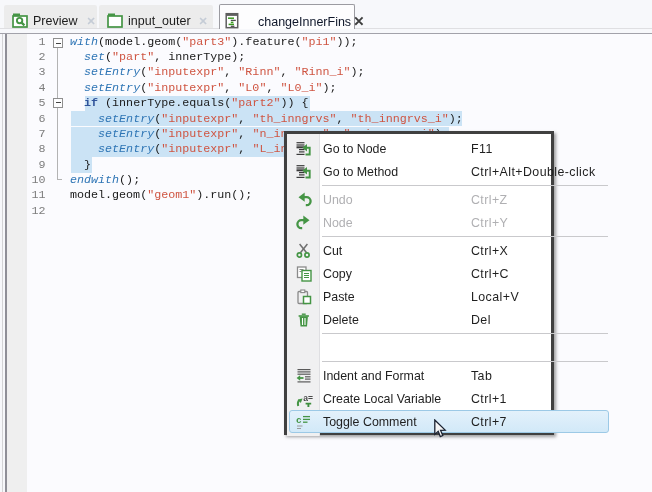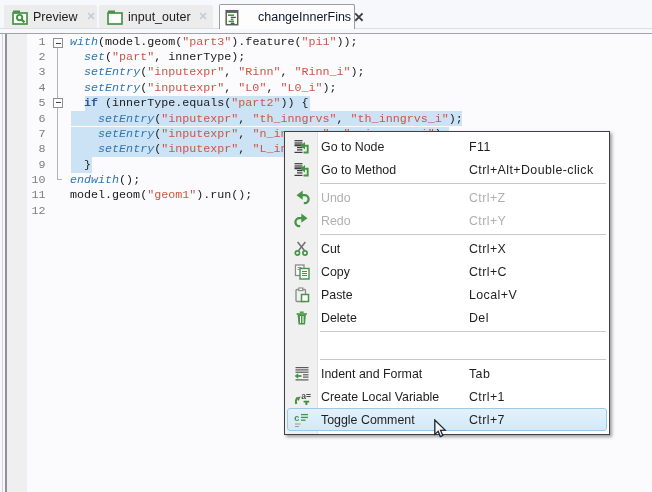--- a/index.html
+++ b/index.html
@@ -1,18 +1,18 @@
 <!DOCTYPE html>
 <html><head><meta charset="utf-8"><style>
 *{margin:0;padding:0;box-sizing:border-box}
 html,body{width:652px;height:492px;overflow:hidden}
 body{position:relative;background:#f7f8fb;font-family:"Liberation Sans",sans-serif}
 .abs{position:absolute}
 
-.tab{position:absolute;top:5px;height:23px;background:#ececec;border-radius:2px 2px 0 0;display:flex;align-items:center;font-size:12.5px;color:#1c1c1c}
+.tab{position:absolute;top:5px;height:23px;background:#ececec;border-radius:2px 2px 0 0;display:flex;align-items:flex-end;font-size:12.5px;color:#1c1c1c}
 .tab svg{flex:none}
 .tclose{color:#c5ccd6;font-size:11px;font-weight:bold}
 .line-light{position:absolute;top:28px;left:0;width:652px;height:1px;background:#dfdfe2}
 .line-dark{position:absolute;top:32.6px;left:0;width:652px;height:1.3px;background:#a2a2aa;z-index:2}
 .tab.active{top:4px;height:25px;background:#fdfdfe;border:1px solid #9b9ba1;border-bottom:none;z-index:3}
 
 .vl1{position:absolute;left:2px;top:33px;width:1px;height:459px;background:#d4d4d6}
 .vl2{position:absolute;left:5px;top:33px;width:2px;height:459px;background:#8f8f97}
 .gutter{position:absolute;left:7px;top:33px;width:20px;height:459px;background:#efefef}
 .codebg{position:absolute;left:27px;top:33px;width:625px;height:459px;background:#fbfbfe}
@@ -20,21 +20,21 @@
 .lnums{position:absolute;left:27px;top:34.8px;width:18.5px;text-align:right;color:#7e7e7e}
 .code{position:absolute;left:70px;top:34.8px;color:#1a1a1a}
 .k{font-style:italic;color:#2e75b5}
 .kw{font-weight:bold;color:#31549b}
 .s{color:#cf5542}
 .sel{position:absolute;background:#cbe3f5}
 .foldline{position:absolute;left:57px;width:1px;background:#b3b3b3}
 .foldbox{position:absolute;left:53px;width:10px;height:10px;background:#fdfdfe;border:1px solid #8f8f8f}
 .foldbox:after{content:"";position:absolute;left:1.5px;top:3.5px;width:5px;height:1px;background:#444}
 
-.menu{position:absolute;left:284px;top:131px;width:326px;height:304px;background:#fff;border:1px solid #404040;box-shadow:2px 2px 3px rgba(70,70,70,.5);z-index:5}
+.menu{position:absolute;left:284px;top:131px;width:270px;height:304px;background:#fff;border:3px solid #404040;box-shadow:2px 2px 3px rgba(70,70,70,.5);z-index:5}
 .mgutter{position:absolute;left:0;top:0;width:33px;height:302px;background:#f0f0f1;border-right:1px solid #dfdfe2}
 .mi{position:absolute;left:0;width:324px;height:23px;font-size:12.4px;color:#1f1f1f}
 .mi .lab{position:absolute;left:36px;top:5px}
 .mi .sc{position:absolute;left:184px;top:5px;letter-spacing:0.42px}
 .mi svg{position:absolute;left:9px;top:3.5px}
 .mi.dis .lab,.mi.dis .sc{color:#b0b0b3}
 .msep{position:absolute;left:35px;width:286px;height:1px;background:#c9c9cc}
 .hl{position:absolute;left:2px;top:0;width:320px;height:22.5px;border:1px solid #9cc9e6;border-radius:3px;background:linear-gradient(#e3f1fb,#d2e9f8)}
 </style></head>
 <body>
@@ -155,21 +155,21 @@
   <span class="lab">Undo</span>
       <span class="sc">Ctrl+Z</span>
     </div>
  <div class="mi dis" style="top:77px">
   <svg width="16" height="16" viewBox="0 0 16 16">
         <g transform="scale(-1,1) translate(-16,0)">
           <path d="M7.8 5.2 h2.7 a4 4 0 0 1 0.2 8 h-0.9" fill="none" stroke="#459545" stroke-width="2.3"></path>
           <polygon points="2.5,5.2 8.7,0.6 8.7,9.8" fill="#459545"></polygon>
         </g>
       </svg>
-  <span class="lab">Redo</span>
+  <span class="lab">Node</span>
       <span class="sc">Ctrl+Y</span>
     </div>
  <div class="msep" style="top:102px"></div>
  <div class="mi" style="top:105px">
   <svg width="16" height="16" viewBox="0 0 16 16">
         <path d="M3.6 1 L10.6 9.8" stroke="#707070" stroke-width="1.5"></path>
         <path d="M11.4 1 L4.4 9.8" stroke="#707070" stroke-width="1.5"></path>
         <circle cx="3.4" cy="12" r="2.1" fill="none" stroke="#459545" stroke-width="1.7"></circle>
         <circle cx="11" cy="12" r="2.1" fill="none" stroke="#459545" stroke-width="1.7"></circle>
       </svg>

